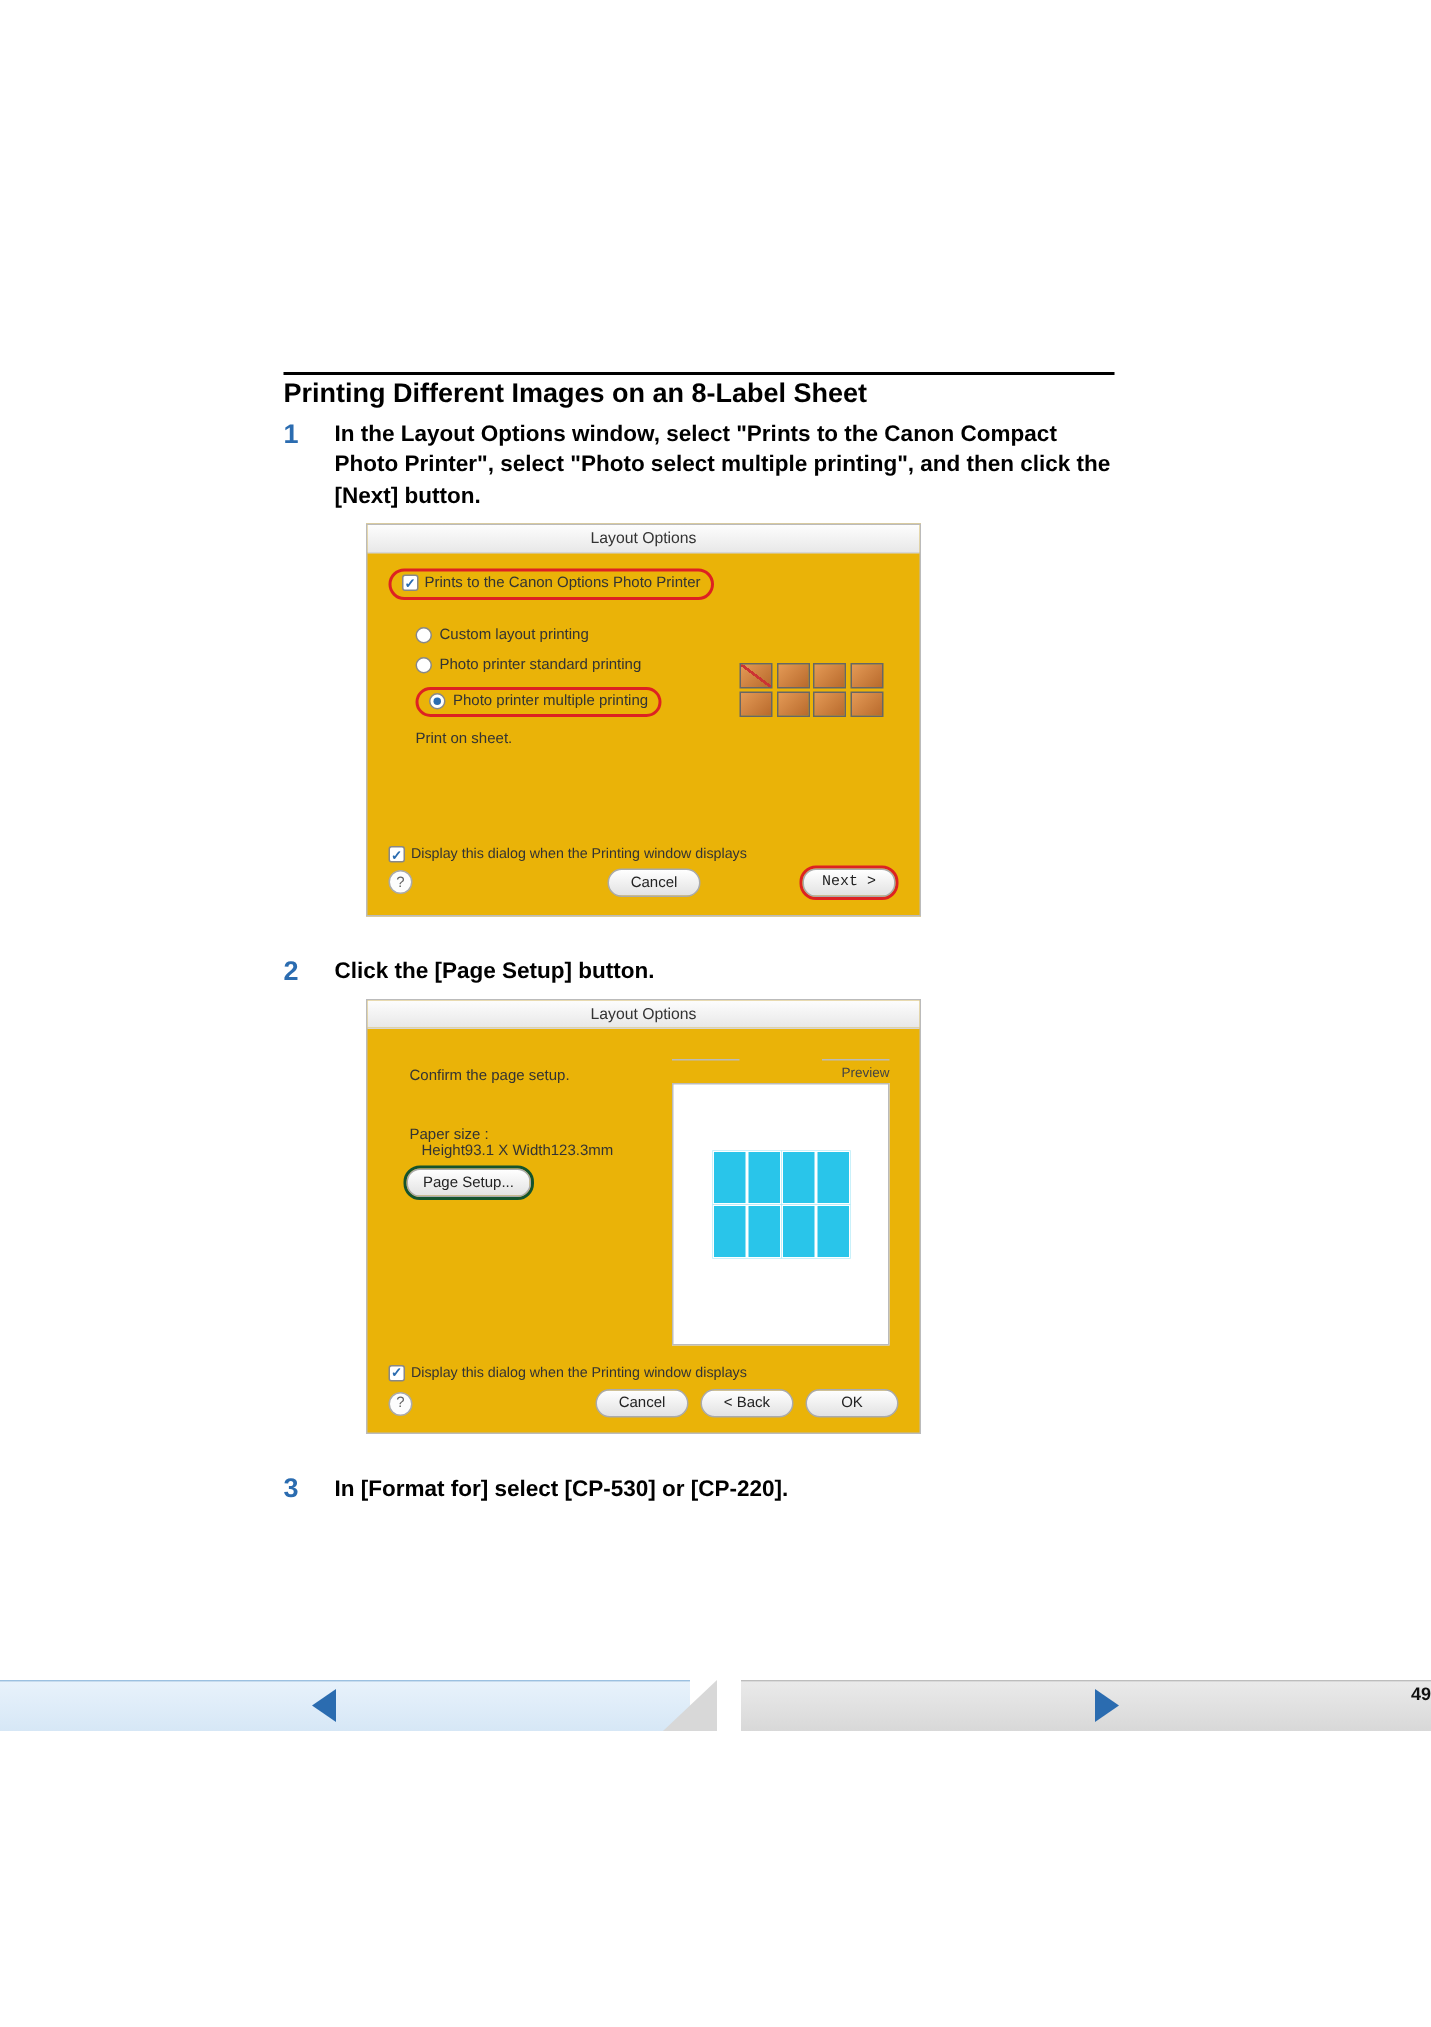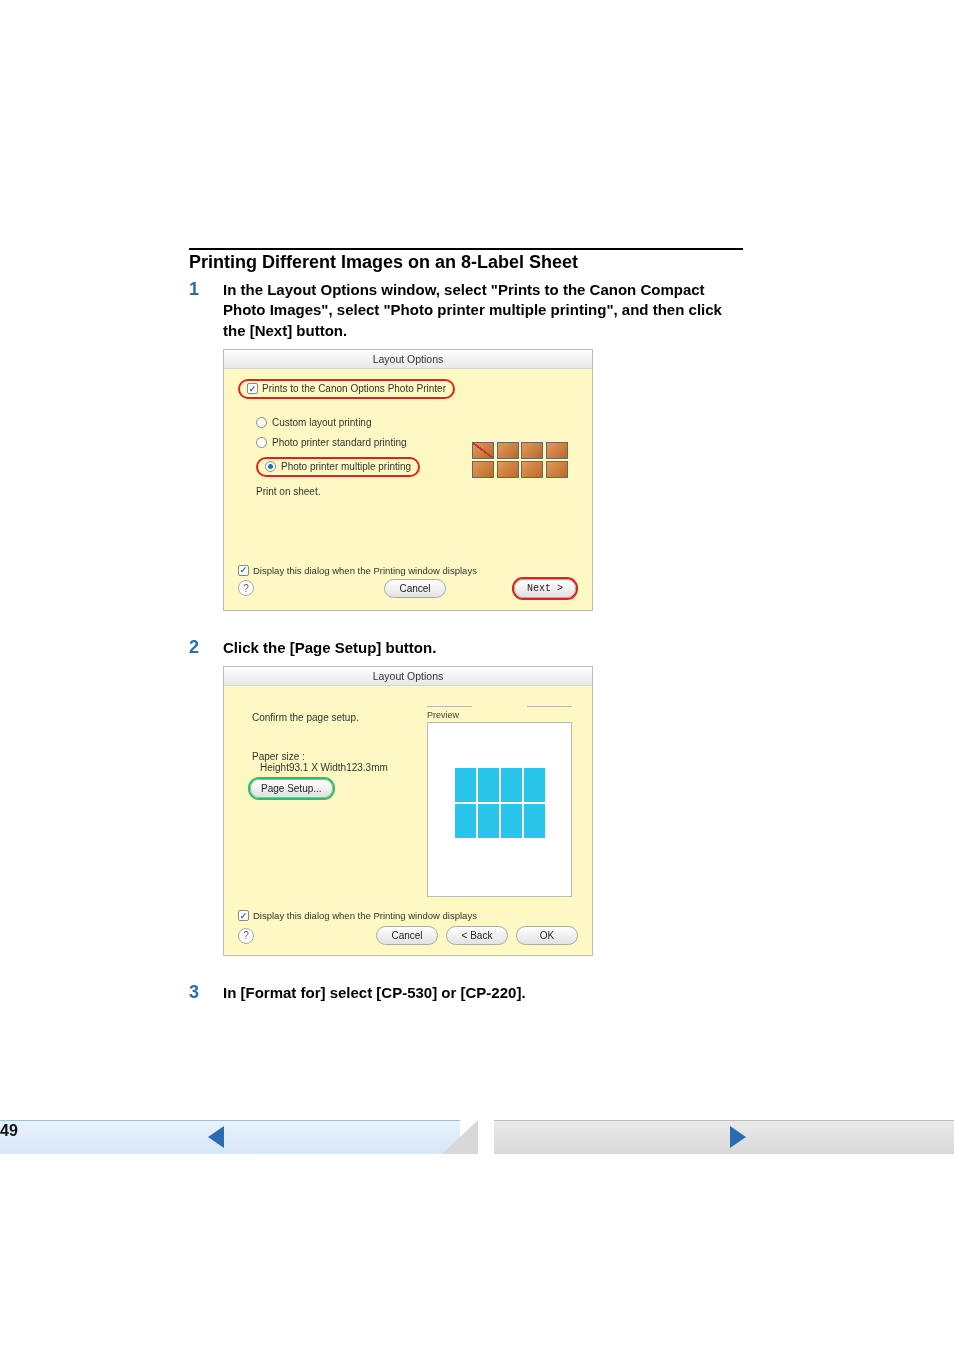--- a/index.html
+++ b/index.html
@@ -47,24 +47,25 @@
     line-height: 1.35;
     padding-top: 1px;
   }
   .shot-wrap {
     margin-left: 34px;
     margin-bottom: 26px;
   }
   .dialog {
     width: 370px;
     border: 1px solid #bbb;
-    background: #fef9c3;
+    background: #eab308;
     font-size: 10px;
     color: #333;
     font-family: "Lucida Grande", Arial, sans-serif;
+    margin-left: 21px;
   }
   .dialog-title {
     text-align: center;
     padding: 3px 0;
     border-bottom: 1px solid #d6d6d6;
     background: linear-gradient(#fdfdfd,#e8e8e8);
     font-size: 10.5px;
   }
   .dialog-body {
     padding: 10px 14px 6px 14px;
@@ -177,21 +178,21 @@
   .preview-box {
     position: absolute;
     right: 20px;
     top: 24px;
     width: 145px;
     height: 190px;
   }
   .preview-label {
     font-size: 9px;
     color: #444;
-    text-align: left;
+    text-align: right;
     margin-bottom: 2px;
   }
   .preview-frame {
     width: 145px;
     height: 175px;
     border: 1px solid #bbb;
     position: relative;
     background: #fff;
   }
   .preview-line-l { position:absolute; left:0; top:-4px; width:45px; height:1px; background:#bbb;}
@@ -203,21 +204,21 @@
     display: grid;
     grid-template-columns: repeat(4,1fr);
     grid-template-rows: repeat(2,1fr);
   }
   .cell {
     border: 1px solid #fff;
     background: #29c5ea;
   }
   .pg-setup-btn {
     display:inline-block;
-    border: 2px solid #22c55e;
+    border: 2px solid #14532d;
     border-radius: 11px;
     padding: 0;
   }
   .pg-setup-btn .mac-btn { border-radius: 9px; min-width: 76px; }
   .display-row {
     padding: 6px 14px 0 14px;
     font-size: 9.5px;
   }
 
   
@@ -245,22 +246,22 @@
   .wedge {
     position: absolute;
     left: 442px; top: 6px;
     width: 0; height: 0;
     border-top: 34px solid transparent;
     border-right: 36px solid #d8d8d8;
   }
   .pnum {
     position: absolute;
     left: 0; right: 0; top: 8px;
-    text-align: left;
-    font-size: 16px;
+    text-align: right;
+    font-size: 12px;
     font-weight: bold;
     color: #111;
   }
   .arrow {
     position: absolute;
     top: 12px;
     width: 0; height: 0;
     border-top: 11px solid transparent;
     border-bottom: 11px solid transparent;
   }
@@ -271,21 +272,21 @@
 </style>
 </head>
 <body>
 
 <div class="content">
   <div class="rule-top"></div>
   <div class="section-title">Printing Different Images on an 8-Label Sheet</div>
 
   <div class="step">
     <div class="step-num">1</div>
-    <div class="step-text">In the Layout Options window, select "Prints to the Canon Compact Photo Images", select "Photo printer multiple printing", and then click the [Next] button.</div>
+    <div class="step-text">In the Layout Options window, select "Prints to the Canon Compact Photo Printer", select "Photo select multiple printing", and then click the [Next] button.</div>
   </div>
   <div class="shot-wrap">
     <div class="dialog rel" style="height:262px;">
       <div class="dialog-title">Layout Options</div>
       <div class="dialog-body">
         <span class="pill">
           <span class="cb">
             <span class="cb-box">✓</span>
             <span>Prints to the Canon Options Photo Printer</span>
           </span>

